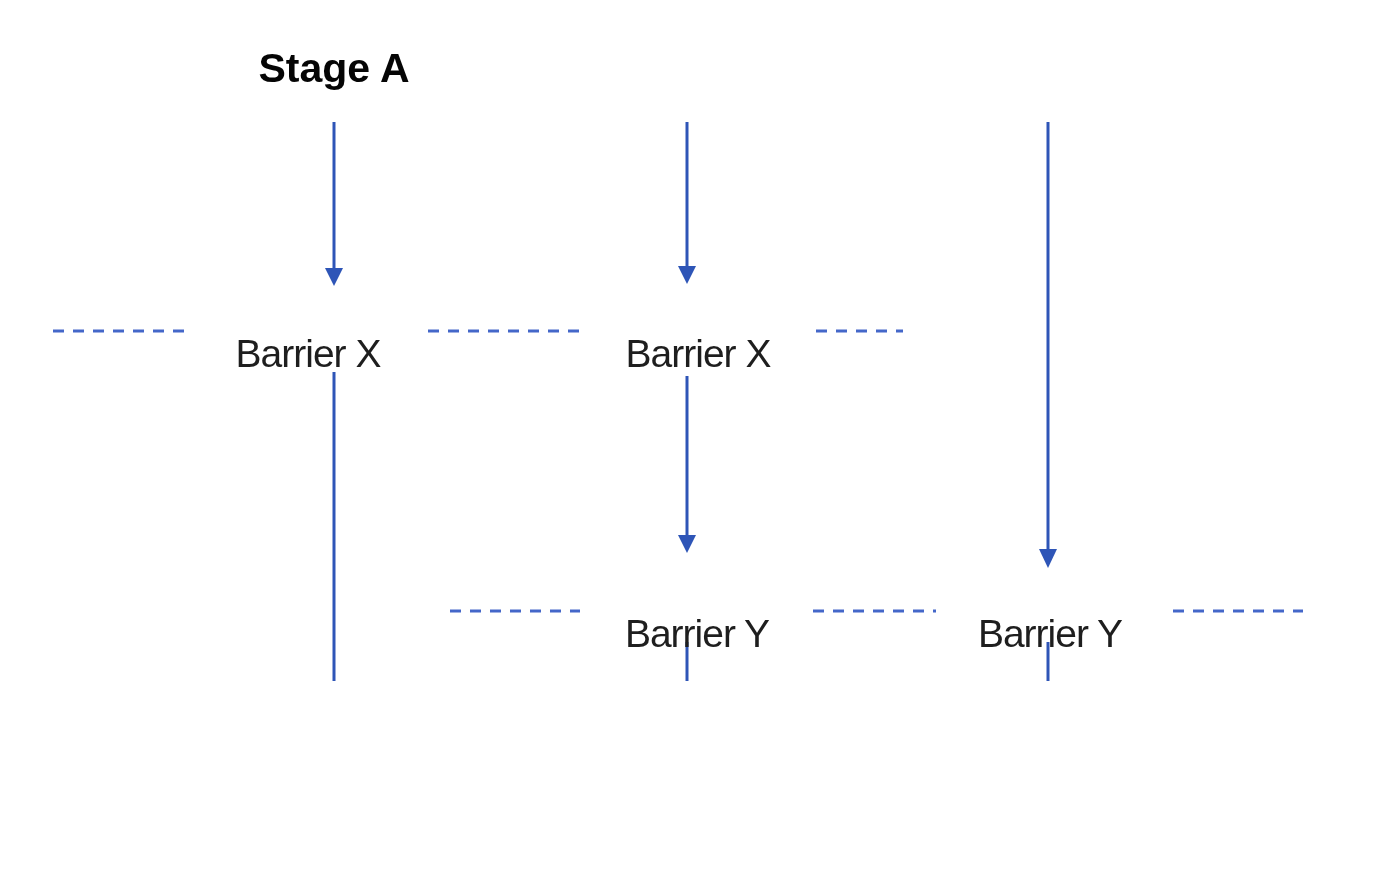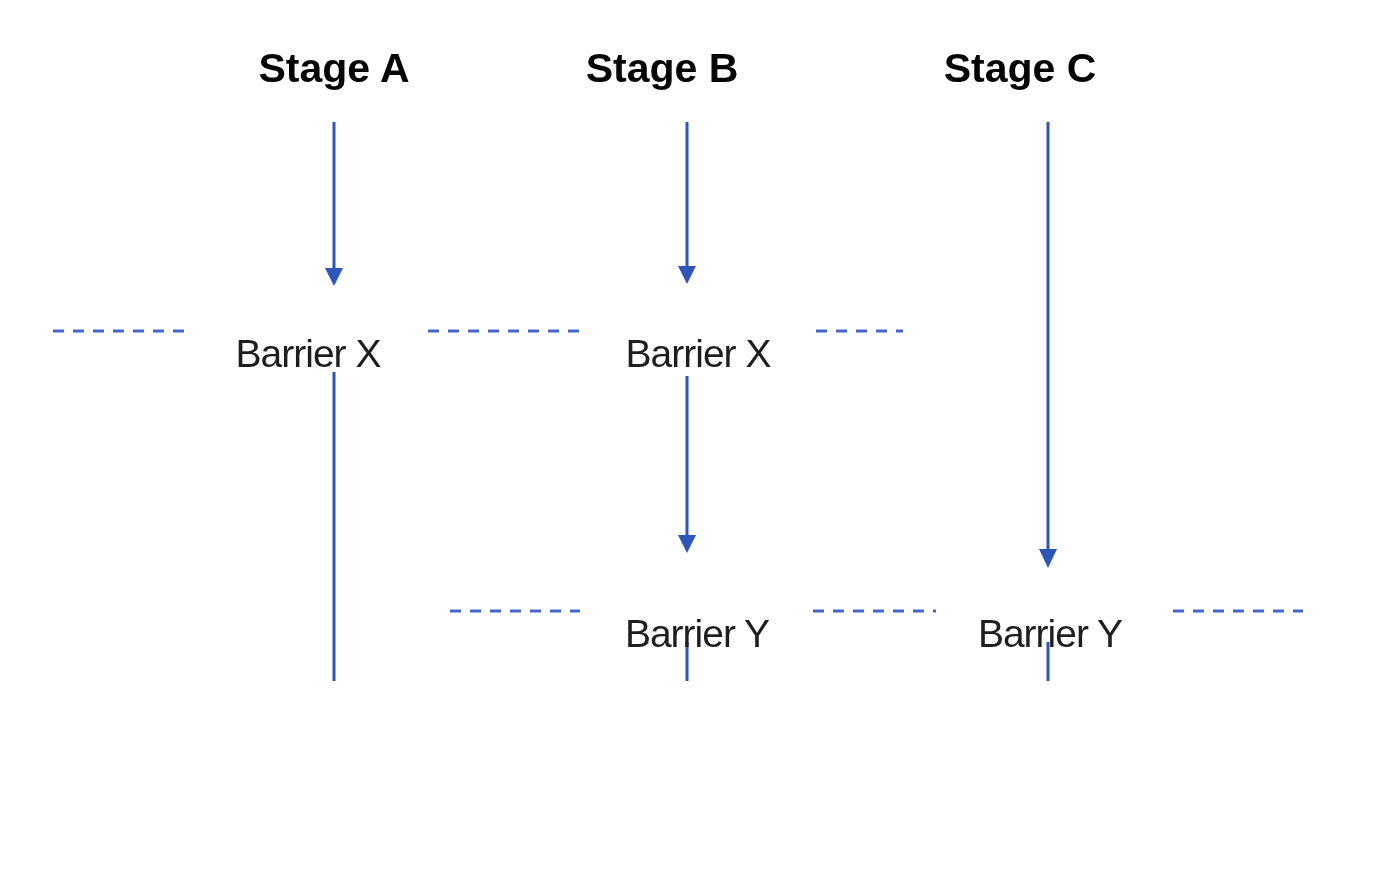--- a/index.html
+++ b/index.html
@@ -96,22 +96,20 @@
     <line class="barrier-dash" x1="53" y1="331" x2="192" y2="331"></line>
     <line class="barrier-dash" x1="428" y1="331" x2="580" y2="331"></line>
     <line class="barrier-dash" x1="816" y1="331" x2="903" y2="331"></line>
 
     <line class="barrier-dash" x1="450" y1="611" x2="580" y2="611"></line>
     <line class="barrier-dash" x1="813" y1="611" x2="936" y2="611"></line>
     <line class="barrier-dash" x1="1173" y1="611" x2="1303" y2="611"></line>
   </svg>
 
   <div class="label stage-header" style="left:334px; top:45px;">Stage A</div>
-  <div class="label stage-header" style="left:662px; top:45px;">Stage B</div>
-  <div class="label stage-header" style="left:1020px; top:45px;">Stage C</div>
 
   <div class="label barrier-label" style="left:308px; top:307px;">Barrier X</div>
   <div class="label barrier-label" style="left:698px; top:307px;">Barrier X</div>
 
   <div class="label barrier-label" style="left:697px; top:587px;">Barrier Y</div>
   <div class="label barrier-label" style="left:1050px; top:587px;">Barrier Y</div>
 
 </div>
 
 </body></html>

